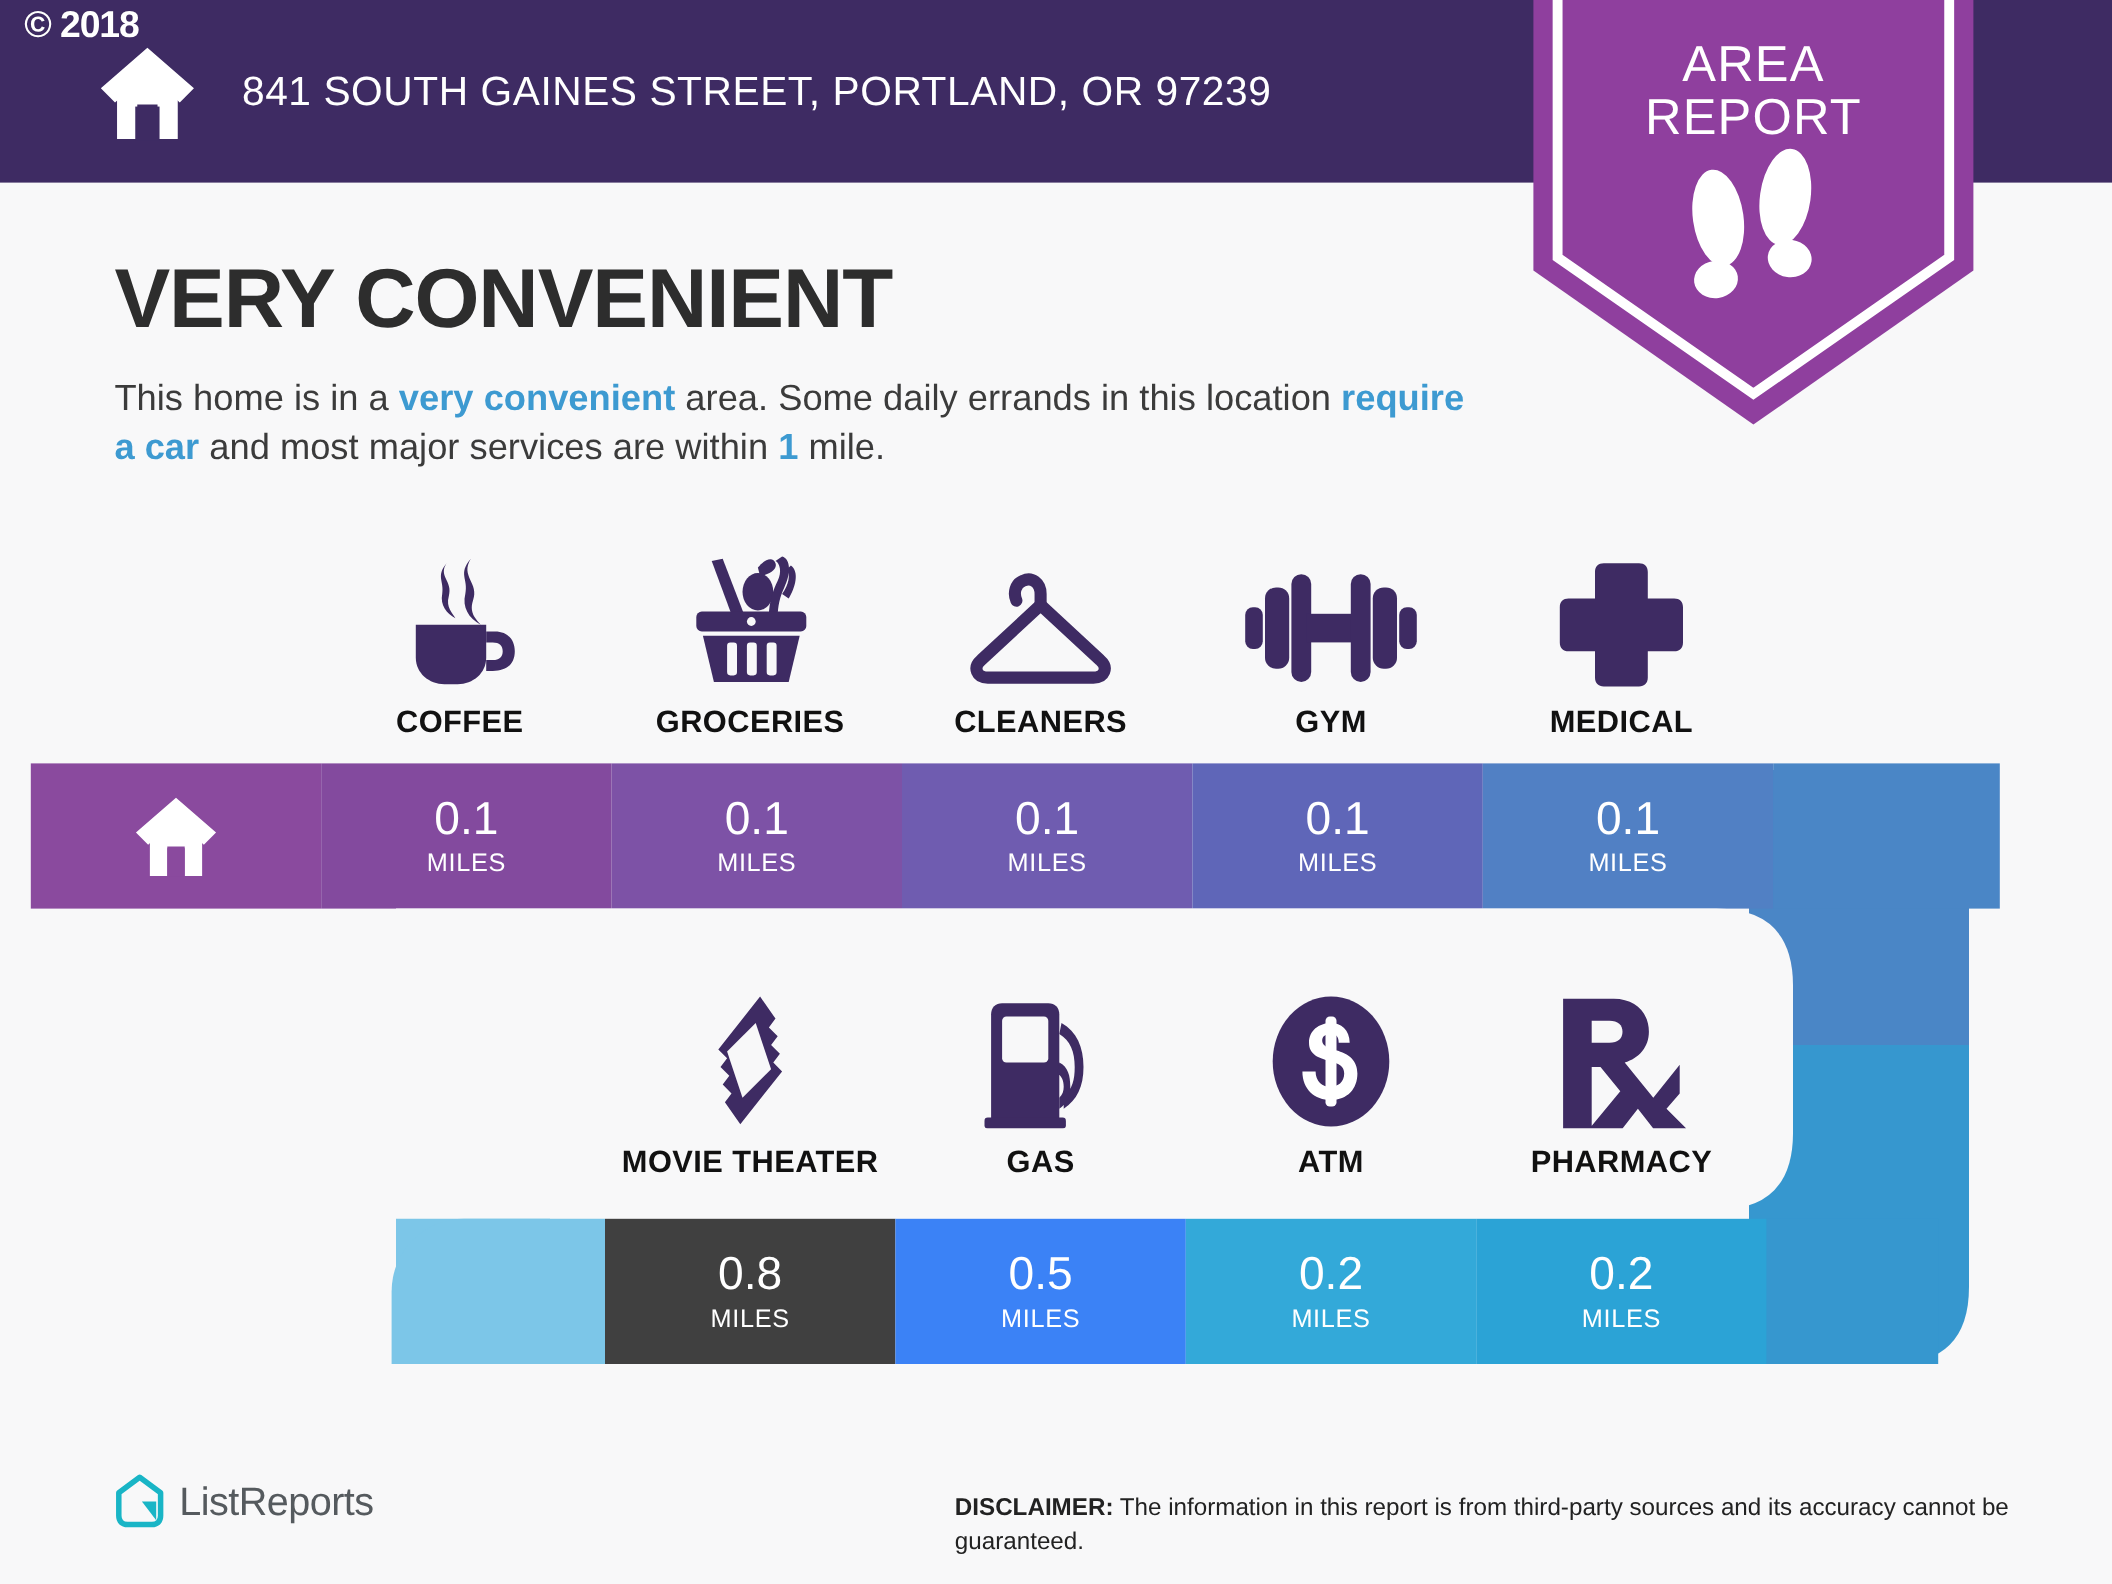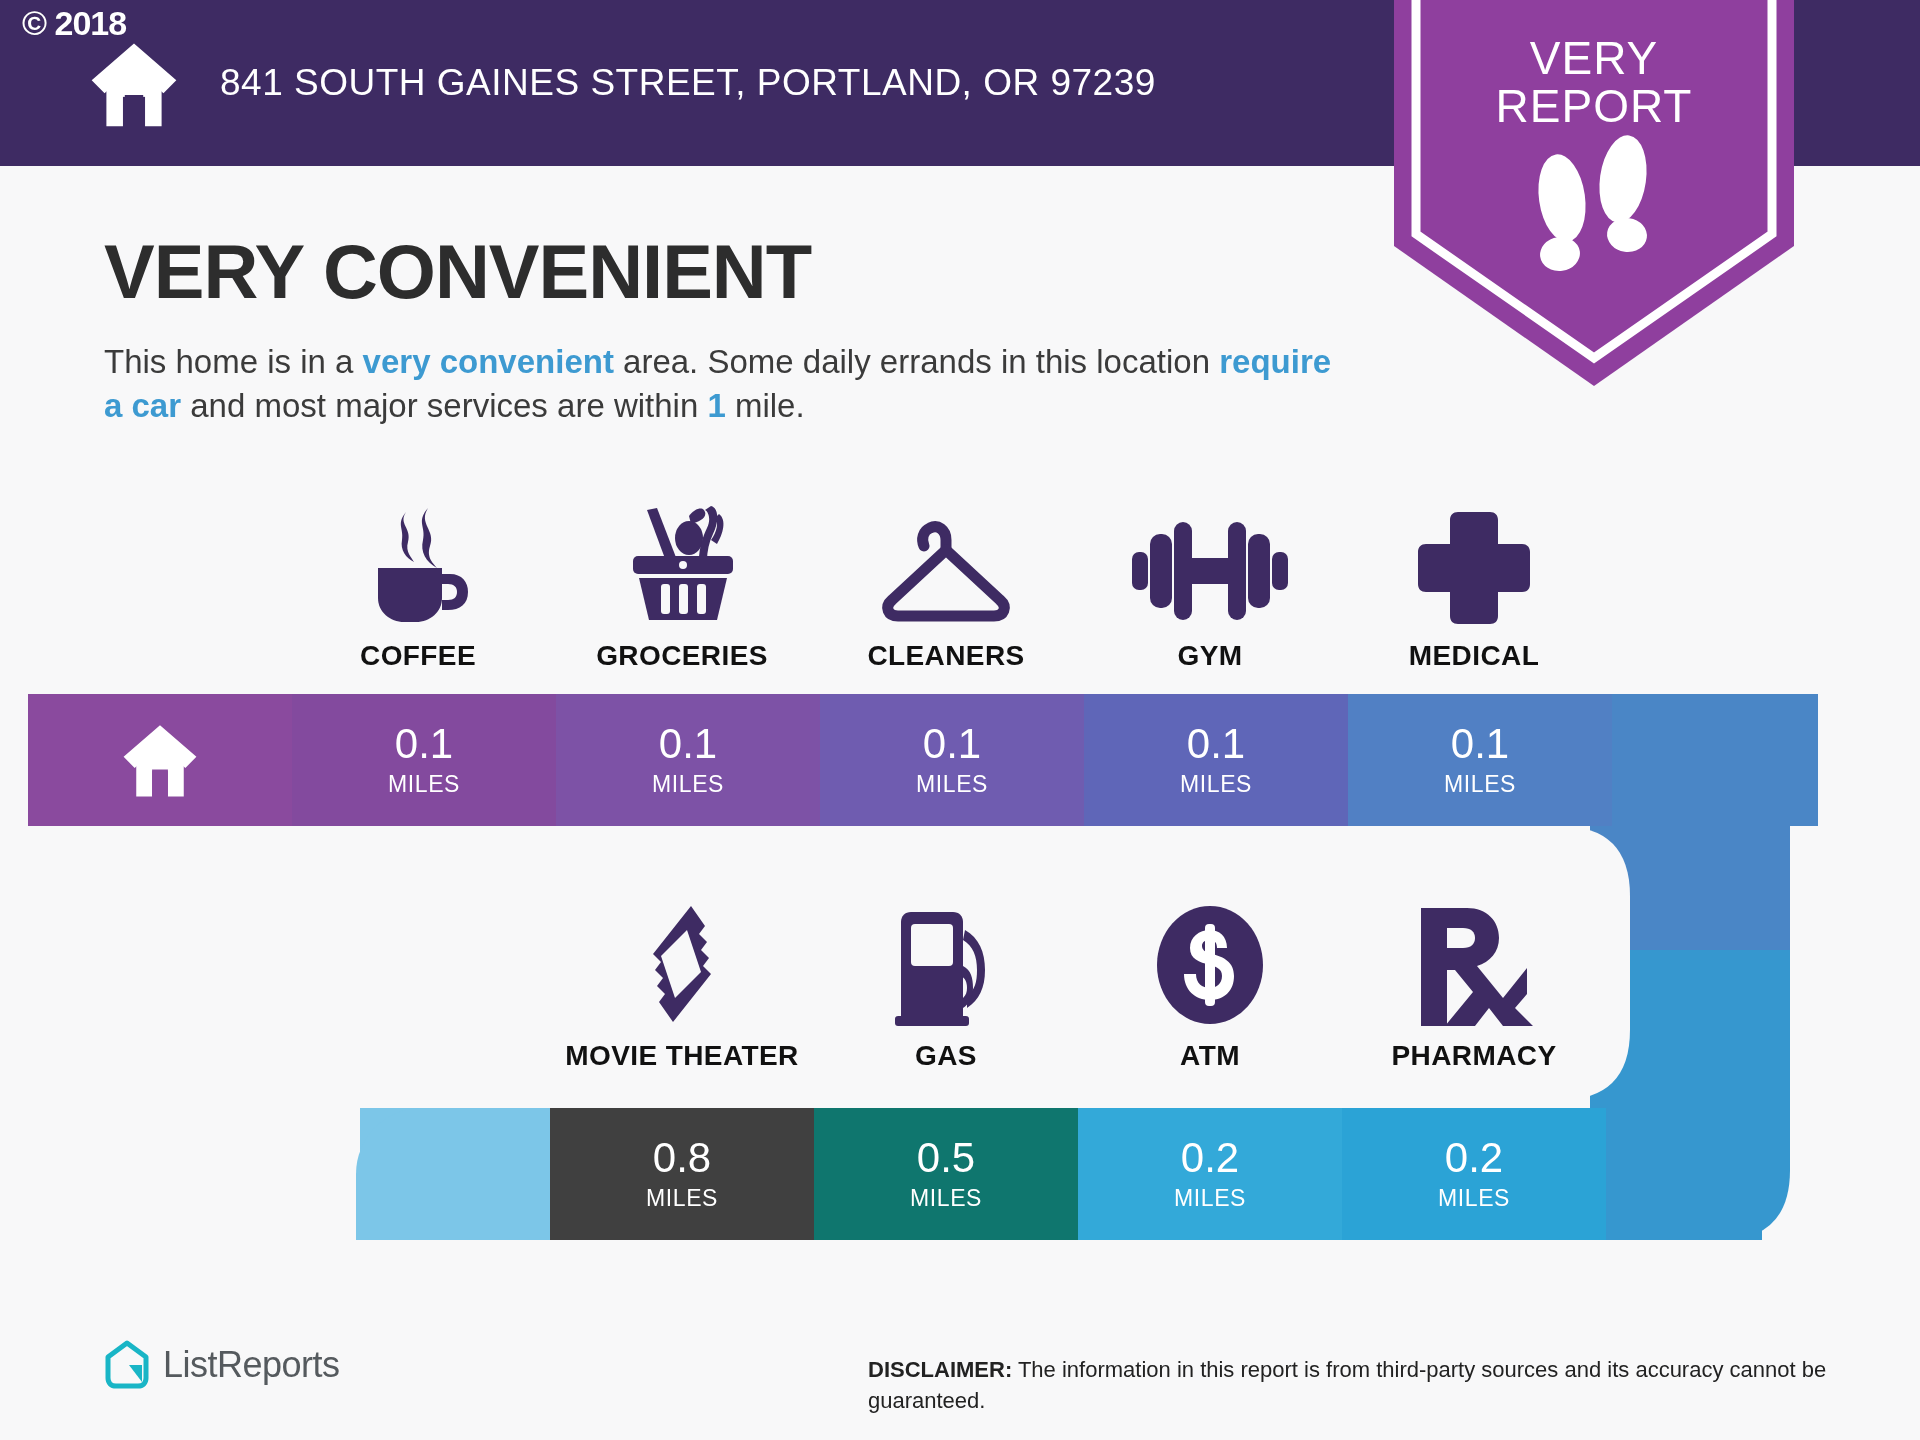--- a/index.html
+++ b/index.html
@@ -142,21 +142,21 @@
       <path d="M40 0 L396 0 L396 248 L218 372 L40 248 Z" fill="none" stroke="#ffffff" stroke-width="9"></path>
 
       <g fill="#ffffff">
         <ellipse cx="186" cy="212" rx="23" ry="44" transform="rotate(-8 186 212)"></ellipse>
         <ellipse cx="184" cy="268" rx="20" ry="17" transform="rotate(-8 184 268)"></ellipse>
         <ellipse cx="247" cy="193" rx="23" ry="44" transform="rotate(8 247 193)"></ellipse>
         <ellipse cx="251" cy="249" rx="20" ry="17" transform="rotate(8 251 249)"></ellipse>
       </g>
     </svg>
     <div class="badge-text">
-      <div>VERY</div>
+      <div>AREA</div>
       <div>REPORT</div>
     </div>
   </div>
 
   <div class="headline">VERY CONVENIENT</div>
 
   <div class="subtext"><span>This home is in a </span><span class="hl">very convenient</span><span> area. Some daily errands in this location </span><span class="hl">require a car</span><span> and most major services are within </span><span class="hl">1</span><span> mile.</span></div>
 
   <div class="icon-row" style="left:286px;top:500px;">
 
@@ -319,21 +319,21 @@
       <div class="cap">PHARMACY</div>
     </div>
   </div>
 
   <div class="val-row" style="left:356px;top:1108px;">
     <div style="width:194px;height:132px;background:#7cc6e8;border-top-left-radius:66px;"></div>
     <div class="val-cell" style="background:#404040;">
       <div class="num">0.8</div>
       <div class="unit">MILES</div>
     </div>
-    <div class="val-cell" style="background:#0f766e;">
+    <div class="val-cell" style="background:#3b82f6;">
       <div class="num">0.5</div>
       <div class="unit">MILES</div>
     </div>
     <div class="val-cell" style="background:#33a9d9;">
       <div class="num">0.2</div>
       <div class="unit">MILES</div>
     </div>
     <div class="val-cell" style="background:#2ba3d6;">
       <div class="num">0.2</div>
       <div class="unit">MILES</div>

